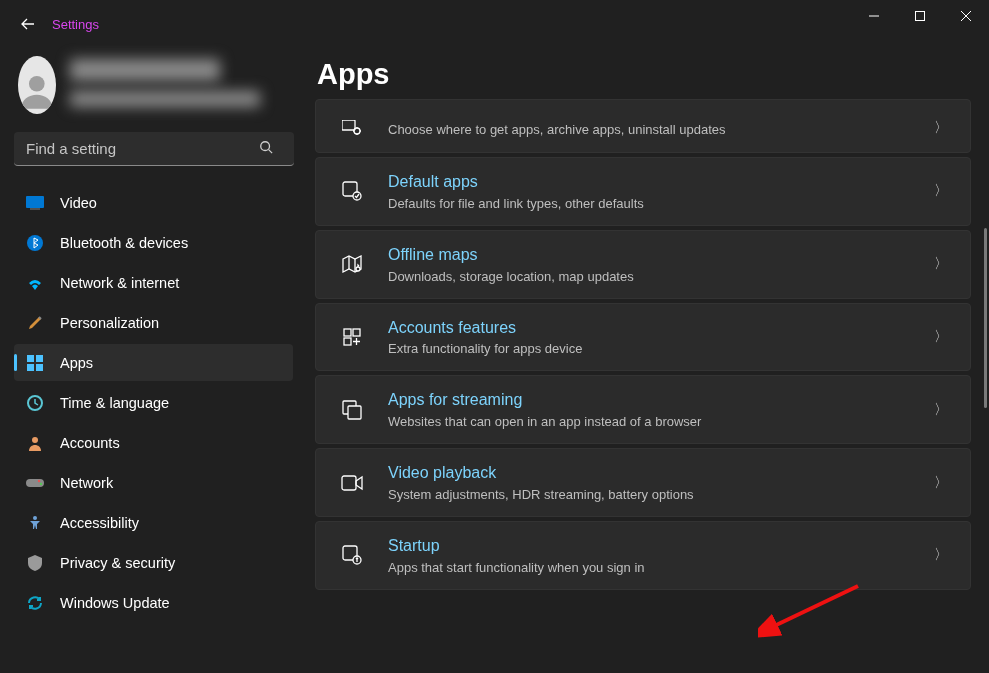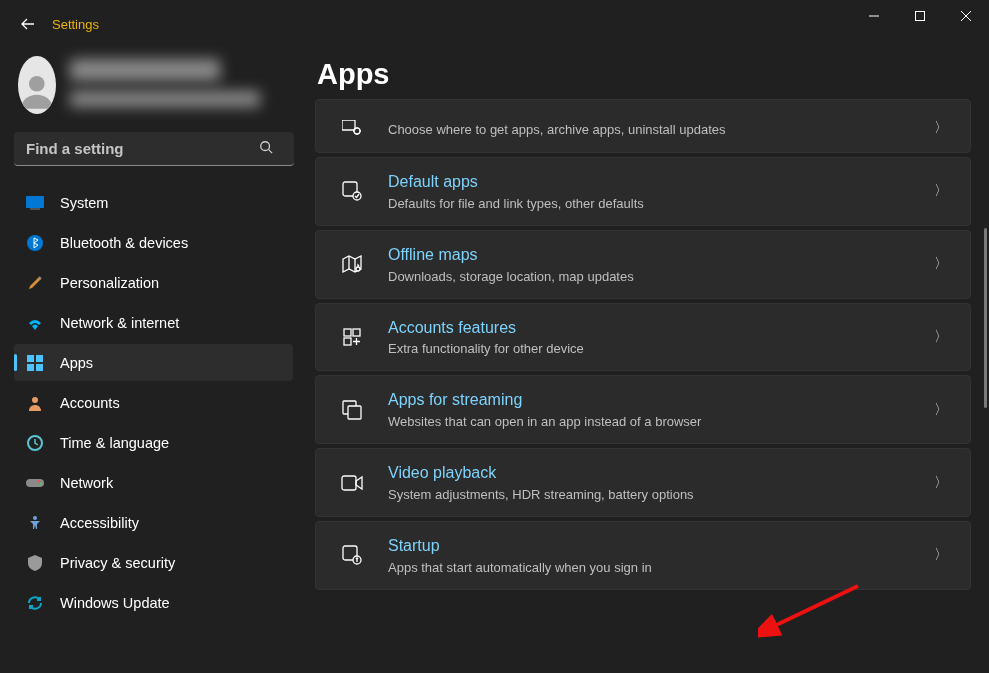--- a/index.html
+++ b/index.html
@@ -19,21 +19,21 @@
     align-items: center;
     padding-left: 18px;
   }
   .back-btn {
     width: 20px; height: 20px;
     display: flex; align-items: center; justify-content: center;
     margin-right: 14px;
     color: #ffffff;
     font-size: 16px;
   }
-  .app-title { font-size: 13px; color: #eab308; }
+  .app-title { font-size: 13px; color: #d946ef; }
   .win-controls {
     position: absolute;
     top: 0; right: 0;
     display: flex;
   }
   .win-btn {
     width: 46px; height: 32px;
     display: flex; align-items: center; justify-content: center;
     color: #ffffff;
     font-size: 11px;
@@ -66,21 +66,21 @@
     position: relative;
     margin-bottom: 18px;
   }
   .search input {
     width: 280px; height: 34px;
     background: #2d2d2d;
     border: none;
     border-bottom: 1px solid #8a8a8a;
     border-radius: 4px;
     padding: 0 40px 0 12px;
-    color: #3b82f6; font-size: 15px; font-weight: bold;
+    color: #3b82f6; font-size: 15px;
   }
   .search input::placeholder { color: #c5c5c5; }
   .search-icon {
     position: absolute; right: 20px; top: 8px;
     color: #cfcfcf; font-size:14px;
   }
   .nav { list-style:none; }
   .nav li {
     height: 37px;
     display:flex; align-items:center;
@@ -191,76 +191,76 @@
     </div>
 
     <ul class="nav">
       <li>
         <span class="ico">
             <svg width="18" height="14" viewBox="0 0 18 14">
               <rect x="0" y="0" width="18" height="12" rx="1" fill="#0078d4"></rect>
               <rect x="4" y="12" width="10" height="2" fill="#505050"></rect>
             </svg>
           </span>
-        <span>System</span>
+        <span>Video</span>
       </li>
       <li>
         <span class="ico">
             <svg width="16" height="16" viewBox="0 0 16 16">
               <circle cx="8" cy="8" r="8" fill="#0078d4"></circle>
               <path d="M7 3v10l4-3-4-2 4-3-4-2z" fill="none" stroke="#fff" stroke-width="1"></path>
             </svg>
           </span>
         <span>Bluetooth &amp; devices</span>
       </li>
       <li>
         <span class="ico">
+            <svg width="18" height="14" viewBox="0 0 18 14" fill="#00b7ff">
+              <path d="M9 14 L6 10 Q9 7 12 10 Z M3 7 Q9 1 15 7 L13 9 Q9 5 5 9 Z"></path>
+            </svg>
+          </span>
+        <span>Network &amp; internet</span>
+      </li>
+      <li>
+        <span class="ico">
             <svg width="16" height="16" viewBox="0 0 16 16">
               <path d="M2 14l3-1 9-9-2-2-9 9z" fill="#d48f3a"></path>
               <path d="M12 2l2 2" stroke="#888" stroke-width="2"></path>
             </svg>
           </span>
         <span>Personalization</span>
-      </li>
-      <li>
-        <span class="ico">
-            <svg width="18" height="14" viewBox="0 0 18 14" fill="#00b7ff">
-              <path d="M9 14 L6 10 Q9 7 12 10 Z M3 7 Q9 1 15 7 L13 9 Q9 5 5 9 Z"></path>
-            </svg>
-          </span>
-        <span>Network &amp; internet</span>
       </li>
       <li class="selected">
         <span class="ico">
             <svg width="16" height="16" viewBox="0 0 16 16" fill="#4cc2ff">
               <rect x="0" y="0" width="7" height="7"></rect>
               <rect x="9" y="0" width="7" height="7"></rect>
               <rect x="0" y="9" width="7" height="7"></rect>
               <rect x="9" y="9" width="7" height="7"></rect>
             </svg>
           </span>
         <span>Apps</span>
       </li>
       <li>
         <span class="ico">
+            <svg width="16" height="16" viewBox="0 0 16 16">
+              <circle cx="8" cy="8" r="7" fill="none" stroke="#5ac6d4" stroke-width="2"></circle>
+              <path d="M8 4v4l3 2" stroke="#5ac6d4" stroke-width="1.5" fill="none"></path>
+            </svg>
+          </span>
+        <span>Time &amp; language</span>
+      </li>
+      <li>
+        <span class="ico">
             <svg width="16" height="16" viewBox="0 0 16 16" fill="#e89b63">
               <circle cx="8" cy="5" r="3"></circle>
               <path d="M2 16c0-4 3-6 6-6s6 2 6 6"></path>
             </svg>
           </span>
         <span>Accounts</span>
-      </li>
-      <li>
-        <span class="ico">
-            <svg width="16" height="16" viewBox="0 0 16 16">
-              <circle cx="8" cy="8" r="7" fill="none" stroke="#5ac6d4" stroke-width="2"></circle>
-              <path d="M8 4v4l3 2" stroke="#5ac6d4" stroke-width="1.5" fill="none"></path>
-            </svg>
-          </span>
-        <span>Time &amp; language</span>
       </li>
       <li>
         <span class="ico">
             <svg width="18" height="12" viewBox="0 0 18 12" fill="#8a8a8a">
               <rect x="0" y="2" width="18" height="8" rx="4"></rect>
               <circle cx="13" cy="4" r="1.2" fill="#e85555"></circle>
               <circle cx="15" cy="7" r="1.2" fill="#55c855"></circle>
             </svg>
           </span>
         <span>Network</span>
@@ -348,21 +348,21 @@
         <div class="card-ico">
           <svg width="18" height="18" viewBox="0 0 18 18" fill="none" stroke="#fff" stroke-width="1.3">
               <rect x="1" y="1" width="7" height="7"></rect>
               <rect x="10" y="1" width="7" height="7"></rect>
               <rect x="1" y="10" width="7" height="7"></rect>
               <path d="M13.5 10v7M10 13.5h7"></path>
             </svg>
         </div>
         <div class="card-body">
           <div class="card-title">Accounts features</div>
-          <div class="card-desc">Extra functionality for other device</div>
+          <div class="card-desc">Extra functionality for apps device</div>
         </div>
         <div class="chev">〉</div>
       </div>
 
       <div class="card">
         <div class="card-ico">
           <svg width="20" height="20" viewBox="0 0 20 20" fill="none" stroke="#fff" stroke-width="1.3">
               <rect x="1" y="1" width="13" height="13" rx="1"></rect>
               <rect x="6" y="6" width="13" height="13" rx="1" fill="#2b2b2b"></rect>
             </svg>
@@ -391,21 +391,21 @@
       <div class="card">
         <div class="card-ico">
           <svg width="20" height="20" viewBox="0 0 20 20" fill="none" stroke="#fff" stroke-width="1.3">
               <rect x="1" y="1" width="14" height="14" rx="2"></rect>
               <circle cx="15" cy="15" r="4" fill="#2b2b2b"></circle>
               <path d="M15 13v4M14 14l1-1 1 1"></path>
             </svg>
         </div>
         <div class="card-body">
           <div class="card-title">Startup</div>
-          <div class="card-desc">Apps that start automatically when you sign in</div>
+          <div class="card-desc">Apps that start functionality when you sign in</div>
         </div>
         <div class="chev">〉</div>
       </div>
 
     </div>
 
     <svg class="arrow-annot" width="110" height="60">
       <defs>
           <marker id="ah" markerWidth="10" markerHeight="10" refX="2" refY="3" orient="auto">
             <path d="M0,0 L0,6 L8,3 z" fill="#e11"></path>

